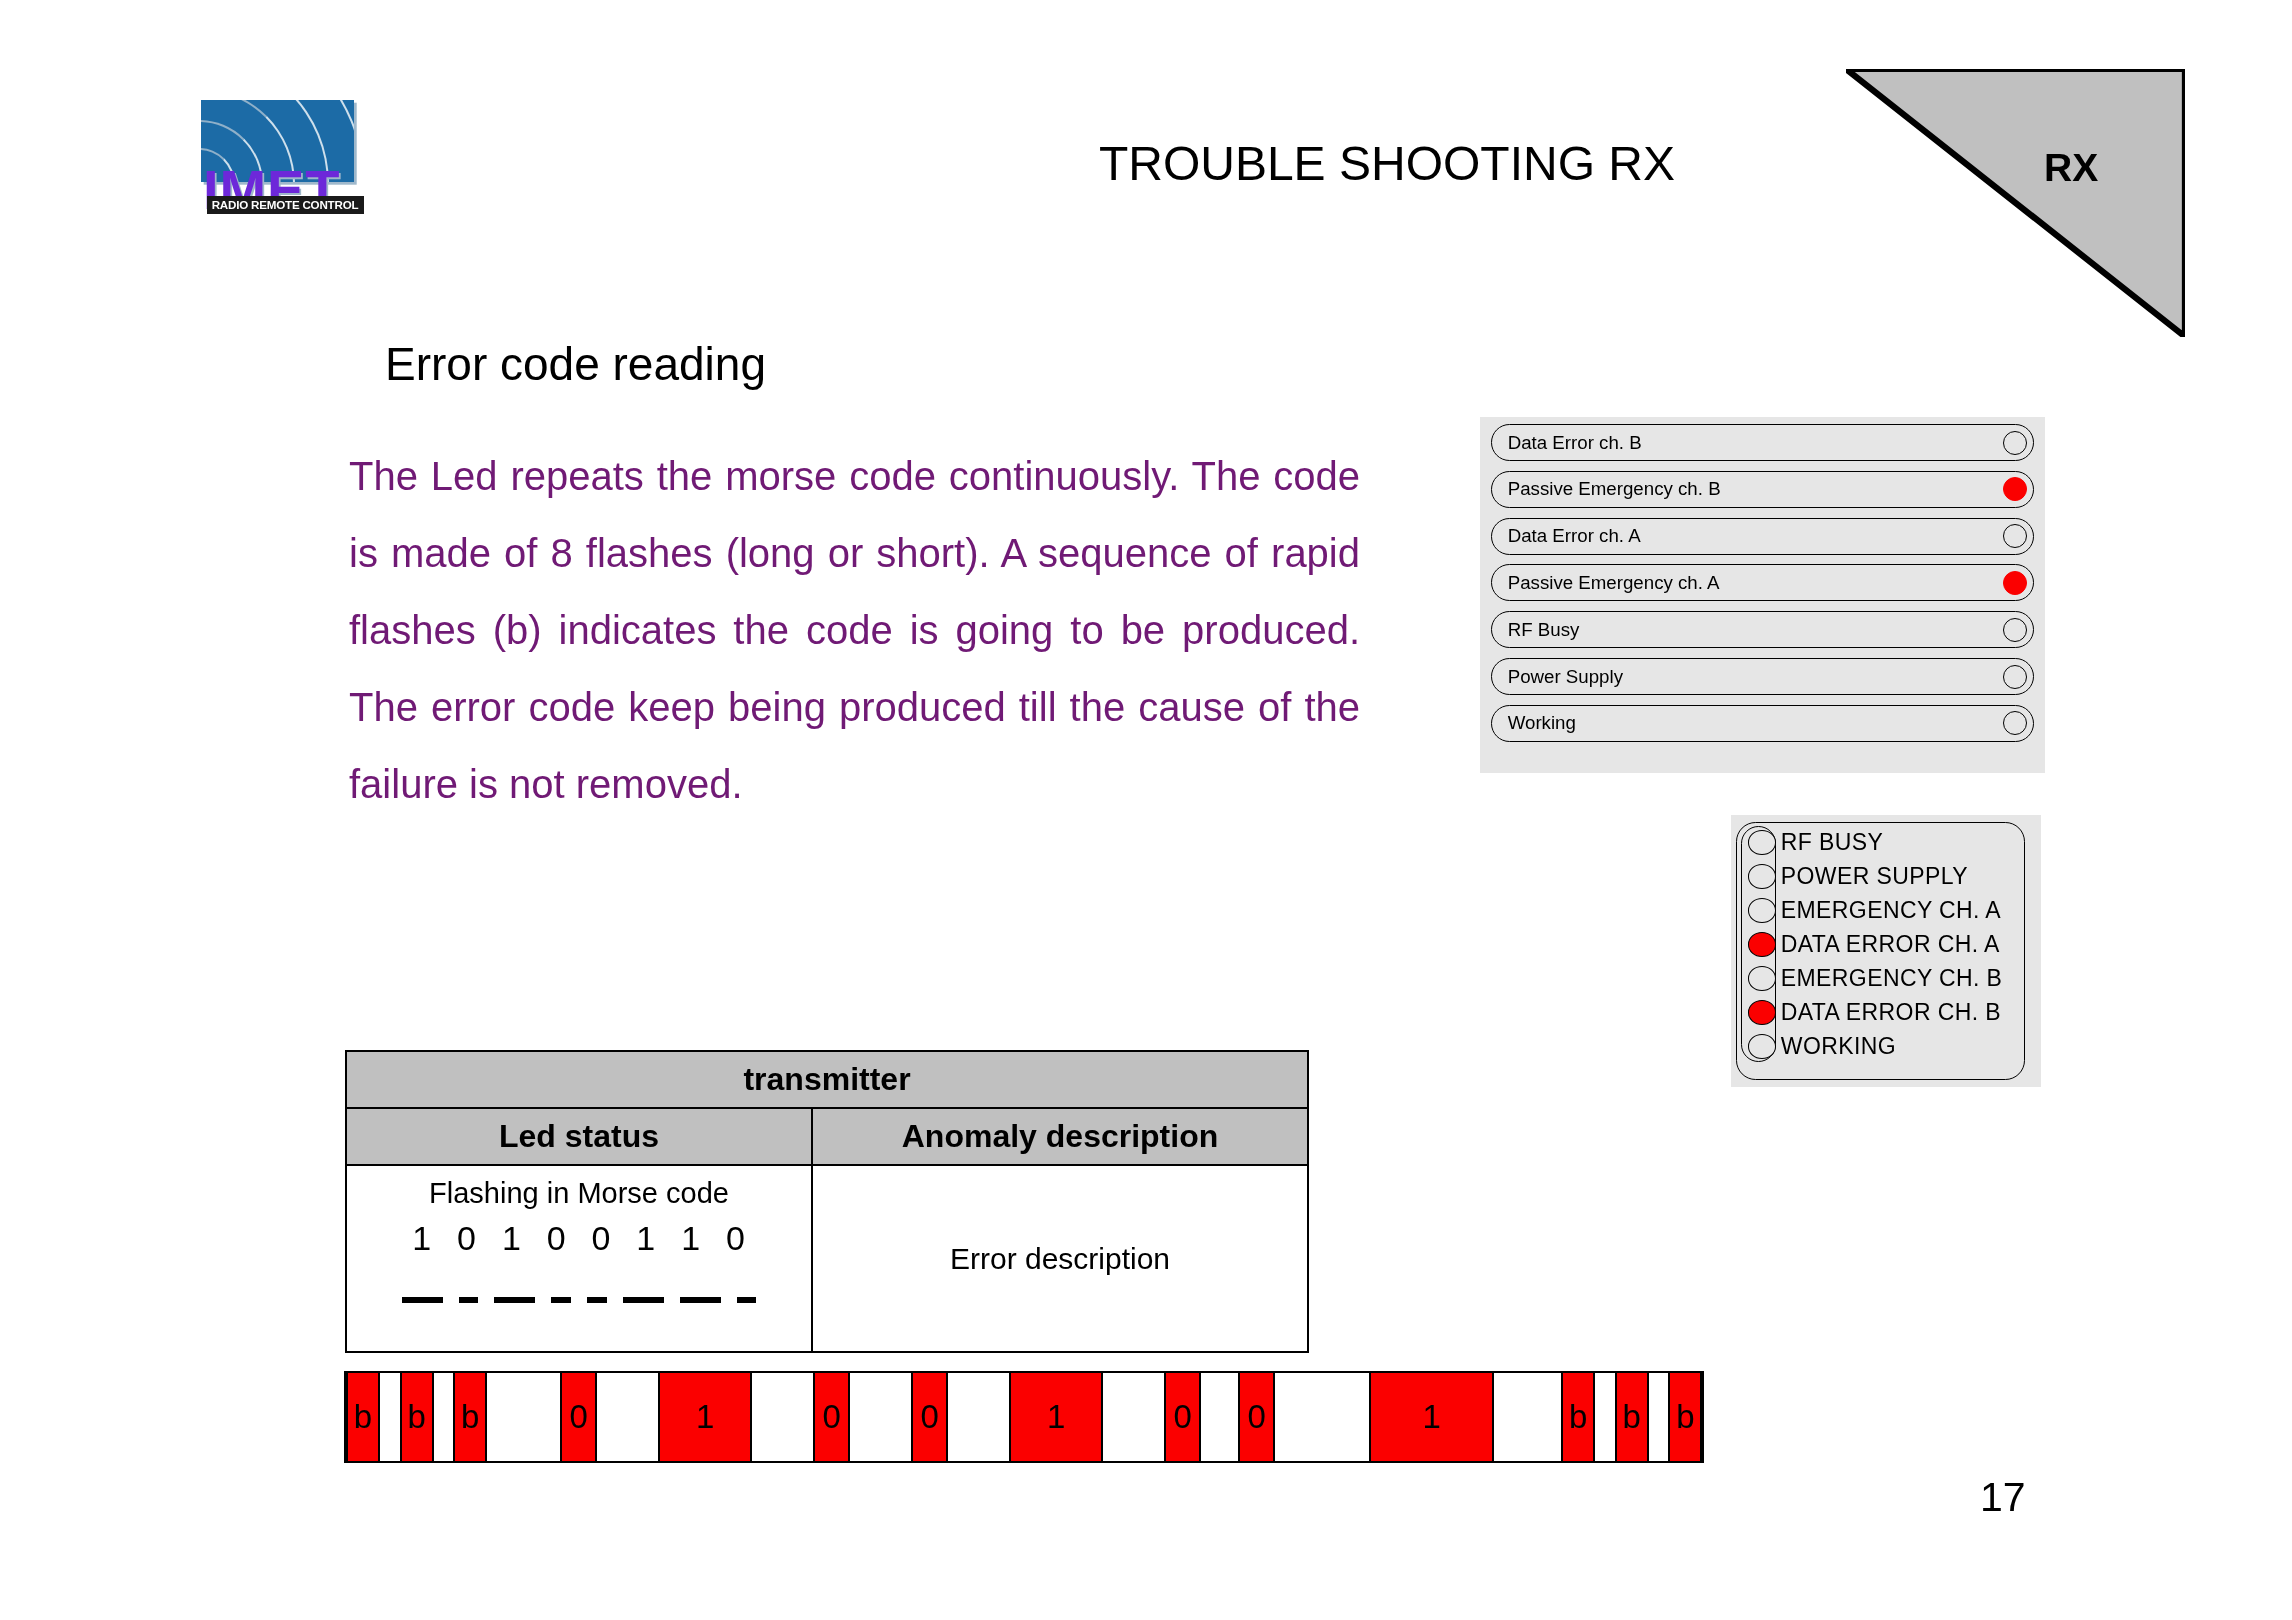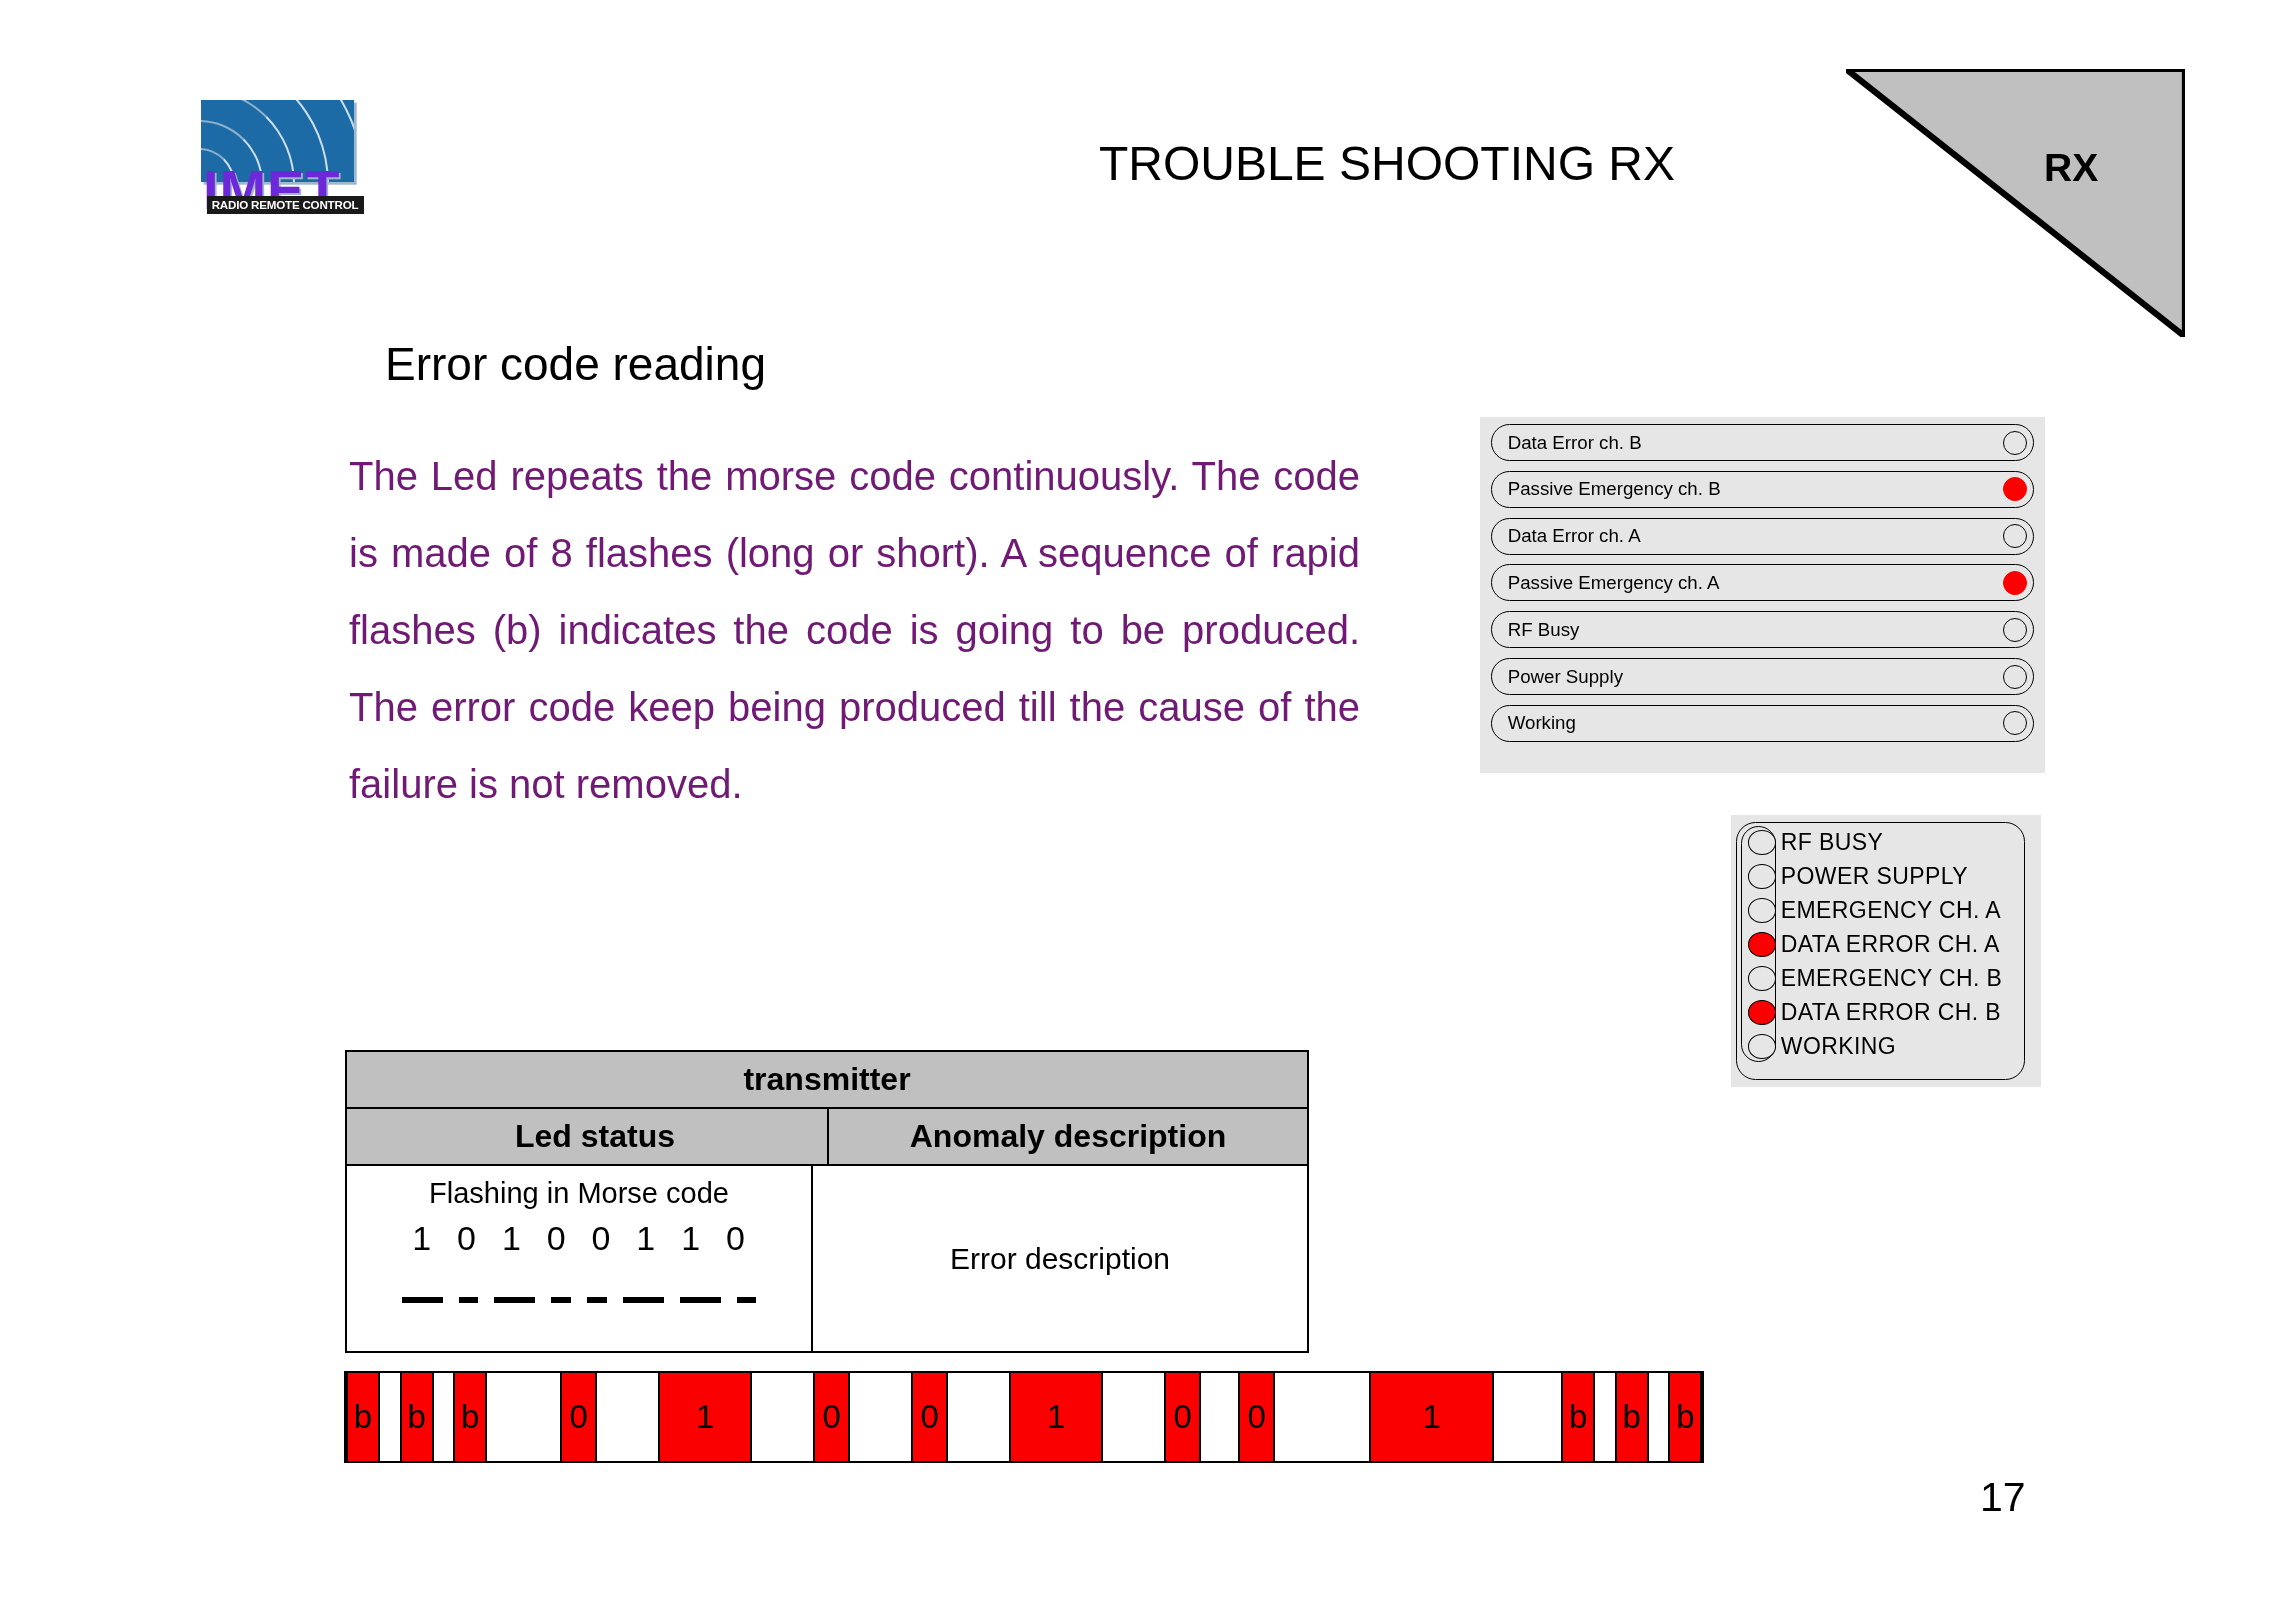--- a/index.html
+++ b/index.html
@@ -261,21 +261,20 @@
     font-weight: bold;
     text-align: center;
     line-height: 55px;
     color: #000000;
   }
   #tbl-head {
     display: flex;
     height: 55px;
     background: #c0c0c0;
     border-bottom: 2.7px solid #000000;
-    padding-left: 16px;
   }
   #tbl-head .th {
     font-size: 32px;
     font-weight: bold;
     text-align: center;
     line-height: 55px;
     color: #000000;
   }
   .col-a { width: 466px; flex: 0 0 466px; border-right: 2.7px solid #000000; box-sizing: border-box; }
   .col-b { flex: 1 1 auto; }

